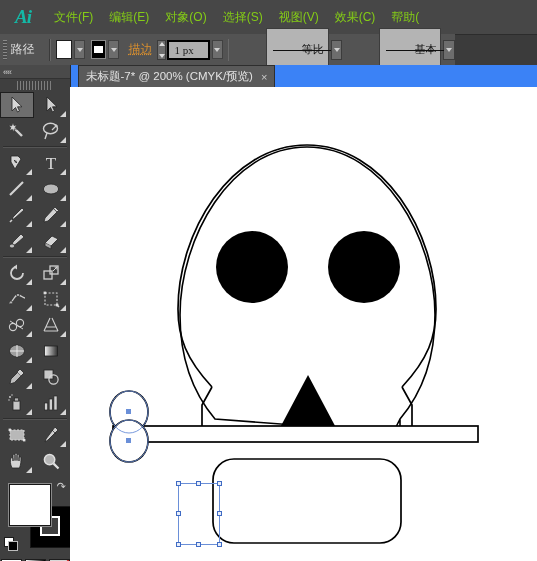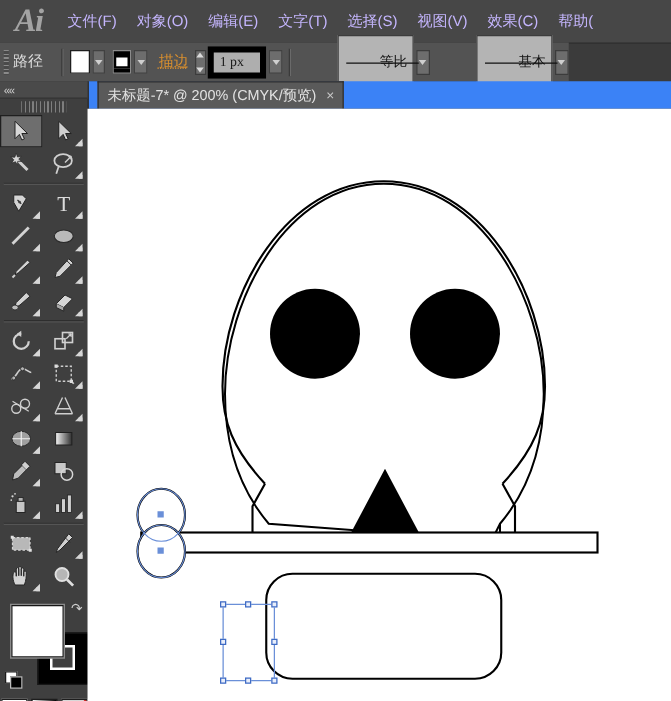--- a/index.html
+++ b/index.html
@@ -12,25 +12,25 @@
   #app{position:relative;width:537px;height:561px;}
 
   
   .menubar{
     position:absolute;left:0;top:0;width:537px;height:34px;
     background:#474747;display:flex;align-items:center;
     border-bottom:1px solid #2c2c2c;
   }
   .ai-logo{
     width:46px;height:34px;display:flex;align-items:center;justify-content:center;
-    color:#a3a3a3;font-weight:bold;font-size:26px;font-style:italic;
+    color:#14b8a6;font-weight:bold;font-size:19px;font-style:italic;
     font-family:"Liberation Serif",serif;letter-spacing:-1px;
   }
   .menu-item{
-    color:#c4b5fd;font-size:12px;padding:0 8px;line-height:34px;white-space:nowrap;
+    color:#84cc16;font-size:12px;padding:0 8px;line-height:34px;white-space:nowrap;
   }
 
   
   .controlbar{
     position:absolute;left:0;top:34px;width:455px;height:31px;
     background:#535353;border-bottom:1px solid #2f2f2f;
     display:flex;align-items:center;
   }
   .cb-grip{
     width:7px;height:20px;margin-left:3px;margin-right:3px;
@@ -55,21 +55,21 @@
     color:#d98f2e;font-size:12px;margin:0 5px 0 9px;text-decoration:underline;
     text-decoration-style:dotted;white-space:nowrap;
   }
   .stepper{
     width:11px;height:18px;display:flex;flex-direction:column;justify-content:space-between;
     background:#6d6d6d;border:1px solid #3c3c3c;margin-right:1px;
   }
   .stepper .tu{width:0;height:0;margin:1px auto 0;border-left:3px solid transparent;border-right:3px solid transparent;border-bottom:4px solid #dadada;}
   .stepper .td{width:0;height:0;margin:0 auto 1px;border-left:3px solid transparent;border-right:3px solid transparent;border-top:4px solid #dadada;}
   .numfield{
-    width:52px;height:16px;background:#aeaeae;border:5px solid #000000;
+    width:52px;height:16px;background:#aeaeae;border:2px solid #000000;
     color:#1a1a1a;font-size:11px;line-height:16px;padding-left:5px;
     font-family:"Liberation Serif",serif;
   }
   .combo{
     height:18px;background:#b4b4b4;border:1px solid #3c3c3c;
     display:flex;align-items:center;justify-content:flex-end;
     padding:12px 4px;position:relative;margin-left:32px;
   }
   .combo .line{
     position:absolute;left:6px;top:50%;width:58px;height:0;
@@ -170,23 +170,22 @@
   }
 </style>
 </head>
 <body>
 
 <div id="app">
 
   <div class="menubar">
     <div class="ai-logo">Ai</div>
     <div class="menu-item">文件(F)</div>
+    <div class="menu-item">编辑(E)</div>
     <div class="menu-item">对象(O)</div>
-    <div class="menu-item">编辑(E)</div>
-    <div class="menu-item">文字(T)</div>
     <div class="menu-item">选择(S)</div>
     <div class="menu-item">视图(V)</div>
     <div class="menu-item">效果(C)</div>
     <div class="menu-item">帮助(</div>
   </div>
 
   <div class="controlbar">
     <div class="cb-grip"></div>
     <div class="cb-label">路径</div>
     <div class="cb-sep"></div>

